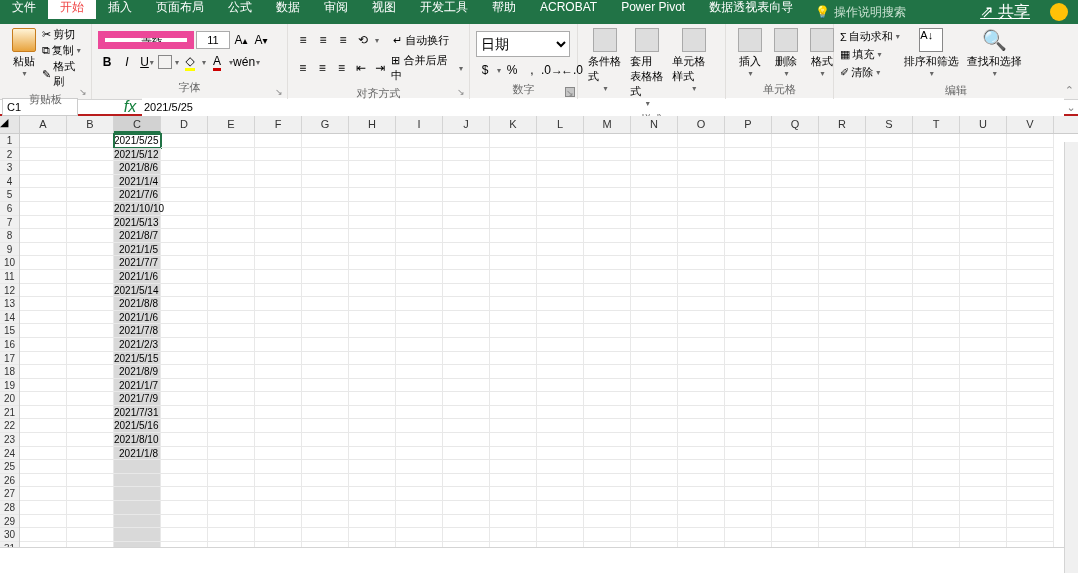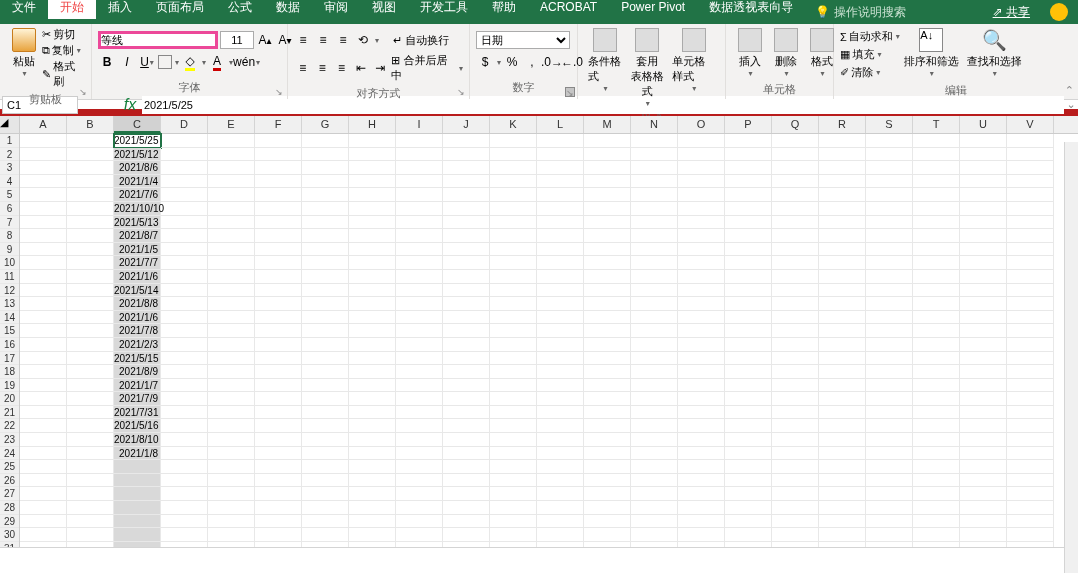--- a/index.html
+++ b/index.html
@@ -4,43 +4,43 @@
 <style>
 * { margin: 0; padding: 0; box-sizing: border-box; font-family: "Microsoft YaHei", Arial, sans-serif; }
 body { width: 1078px; height: 575px; background: #fff; overflow: hidden; font-size: 11px; }
 
 .titlebar { height: 24px; background: #217346; display: flex; align-items: center; color: #fff; }
 .tabs { display: flex; height: 35px; }
 .tab { padding: 0 12px; height: 24px; line-height: 24px; font-size: 12px; cursor: pointer; }
 .tab.active { background: #fff; color: #ef4444; }
 .tell-me { display: flex; align-items: center; margin-left: 10px; font-size: 12px; color: #c8e0d0; }
 .spacer { flex: 1; }
-.share { padding: 0 10px; font-size: 12px; text-decoration: underline; }
+.share { padding: 0 10px; font-size: 16px; text-decoration: underline; }
 .user-icon { width: 18px; height: 18px; border-radius: 50%; background: #ffc107; margin: 0 10px; }
 
 .ribbon { height: 76px; background: #f3f2f1; border-bottom: 1px solid #d4d4d4; display: flex; }
 .group { border-right: 1px solid #e1dfdd; padding: 2px 6px; display: flex; flex-direction: column; position: relative; }
 .group-label { text-align: center; font-size: 11px; color: #666; padding: 2px 0; }
 .group-body { flex: 1; display: flex; align-items: flex-start; }
 .big-btn { display: flex; flex-direction: column; align-items: center; padding: 2px 4px; font-size: 11px; min-width: 36px; }
 .big-btn .icon { width: 24px; height: 24px; margin-bottom: 2px; }
 .small-row { display: flex; align-items: center; gap: 2px; margin: 1px 0; font-size: 11px; }
 .dialog-launcher { position: absolute; right: 2px; bottom: 2px; width: 10px; height: 10px; font-size: 9px; color: #888; cursor: pointer; }
 .collapse-ribbon { position: absolute; right: 4px; bottom: 2px; color: #888; cursor: pointer; }
 
 .icon { display: inline-block; }
 .icon-paste { background: linear-gradient(#fff3d6, #e8a33d); border: 1px solid #c77c1d; border-radius: 2px; }
 .icon-generic { background: #ddd; border: 1px solid #aaa; }
-.font-select { width: 120px; height: 18px; font-size: 11px; border: 3px solid #ec4899; background: #fff; }
+.font-select { width: 96px; height: 18px; font-size: 11px; border: 7px solid #ec4899; background: #fff; padding-left: 36px; }
 .size-select { width: 34px; height: 18px; font-size: 11px; border: 1px solid #ababab; background: #fff; text-align: center; }
 .fmt-btn { width: 18px; height: 18px; display: inline-flex; align-items: center; justify-content: center; font-size: 12px; border: 1px solid transparent; }
-.num-format { width: 94px; height: 18px; font-size: 11px; border: 1px solid #ababab; background: #fff; }
+.num-format { width: 94px; height: 26px; font-size: 14px; border: 1px solid #ababab; background: #fff; }
 .dd { font-size: 8px; color: #666; margin-left: 1px; }
 
-.formula-bar { height: 16px; display: flex; align-items: center; border-bottom: 7px solid #b91c1c; background: #fff; }
+.formula-bar { height: 16px; display: flex; align-items: center; border-bottom: 2px solid #b91c1c; background: #fff; }
 .name-box { width: 76px; height: 18px; border: 1px solid #ccc; margin-left: 2px; padding-left: 4px; font-size: 11px; }
 .fx { width: 24px; text-align: center; font-style: italic; font-size: 16px; color: #15803d; }
 .formula-input { flex: 1; height: 18px; border: none; font-size: 11px; padding-left: 2px; }
 .fb-expand { width: 14px; text-align: center; color: #888; cursor: pointer; }
 
 .grid-area { position: relative; height: 431px; overflow: hidden; }
 .col-headers { display: flex; height: 18px; background: #f0f0f0; border-bottom: 1px solid #ccc; }
 .corner { width: 20px; border-right: 1px solid #ccc; background: #e6e6e6; }
 .col-h { width: 47px; text-align: center; border-right: 1px solid #d4d4d4; font-size: 11px; line-height: 17px; color: #333; }
 .col-h.sel { background: #d2d2d2; border-bottom: 2px solid #217346; }
@@ -199,21 +199,21 @@
 
   <div class="group" style="width:148px">
     <div class="group-body">
       <div class="big-btn">
           <span class="icon icon-generic"></span>
           <span>条件格式</span>
           <span class="dd">▾</span>
         </div>
       <div class="big-btn">
           <span class="icon icon-generic"></span>
-          <span style="white-space:pre-line;text-align:center">套用
+          <span style="white-space:pre-line;text-align:left">套用
 表格格式</span>
           <span class="dd">▾</span>
         </div>
       <div class="big-btn">
           <span class="icon icon-generic"></span>
           <span>单元格样式</span>
           <span class="dd">▾</span>
         </div>
     </div>
     <div class="group-label">样式</div>

